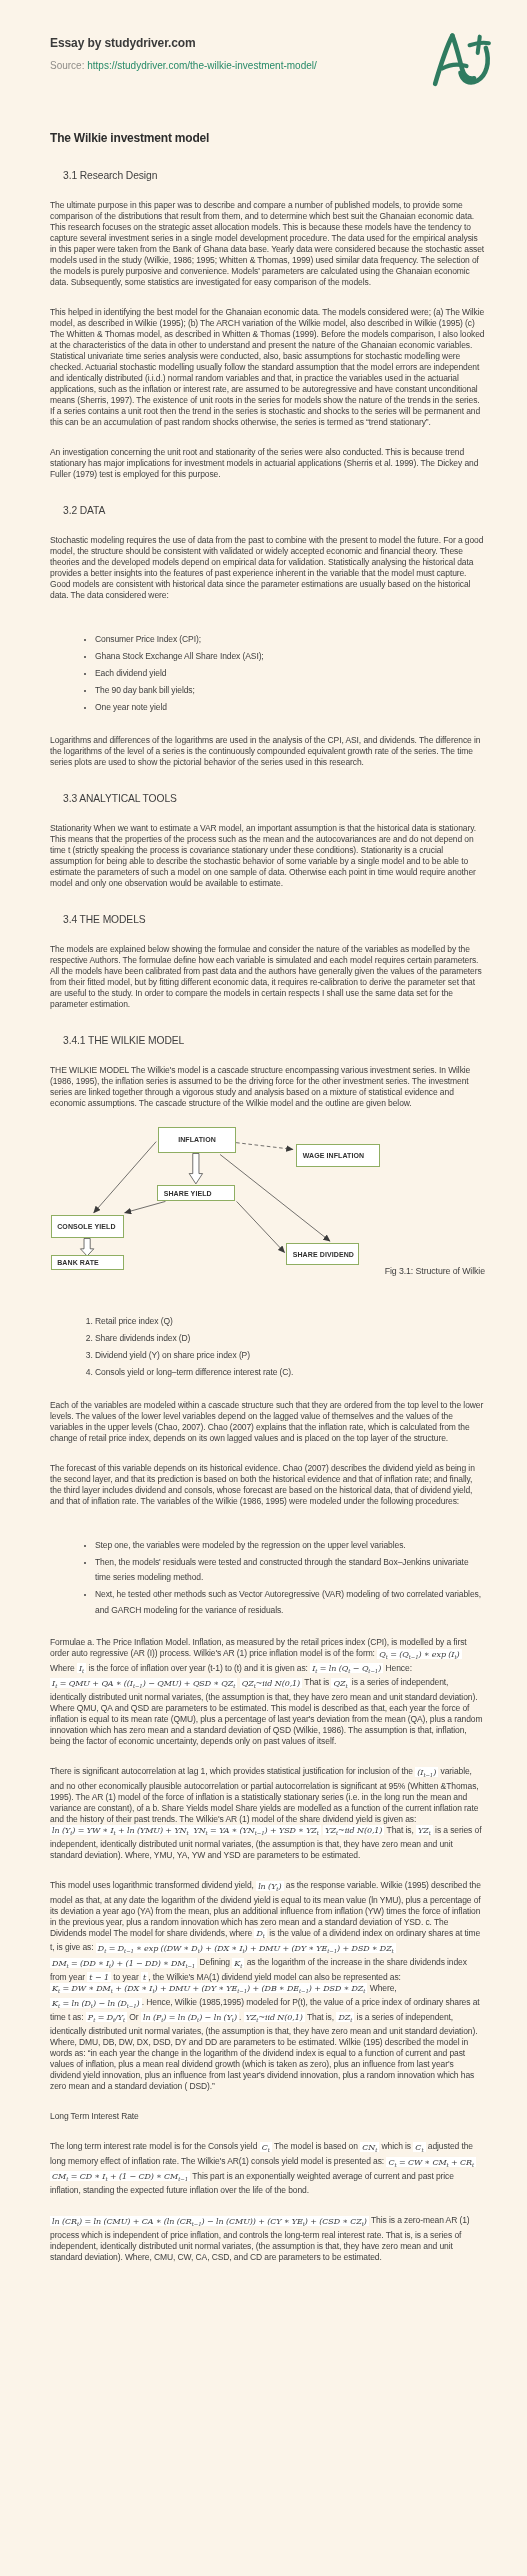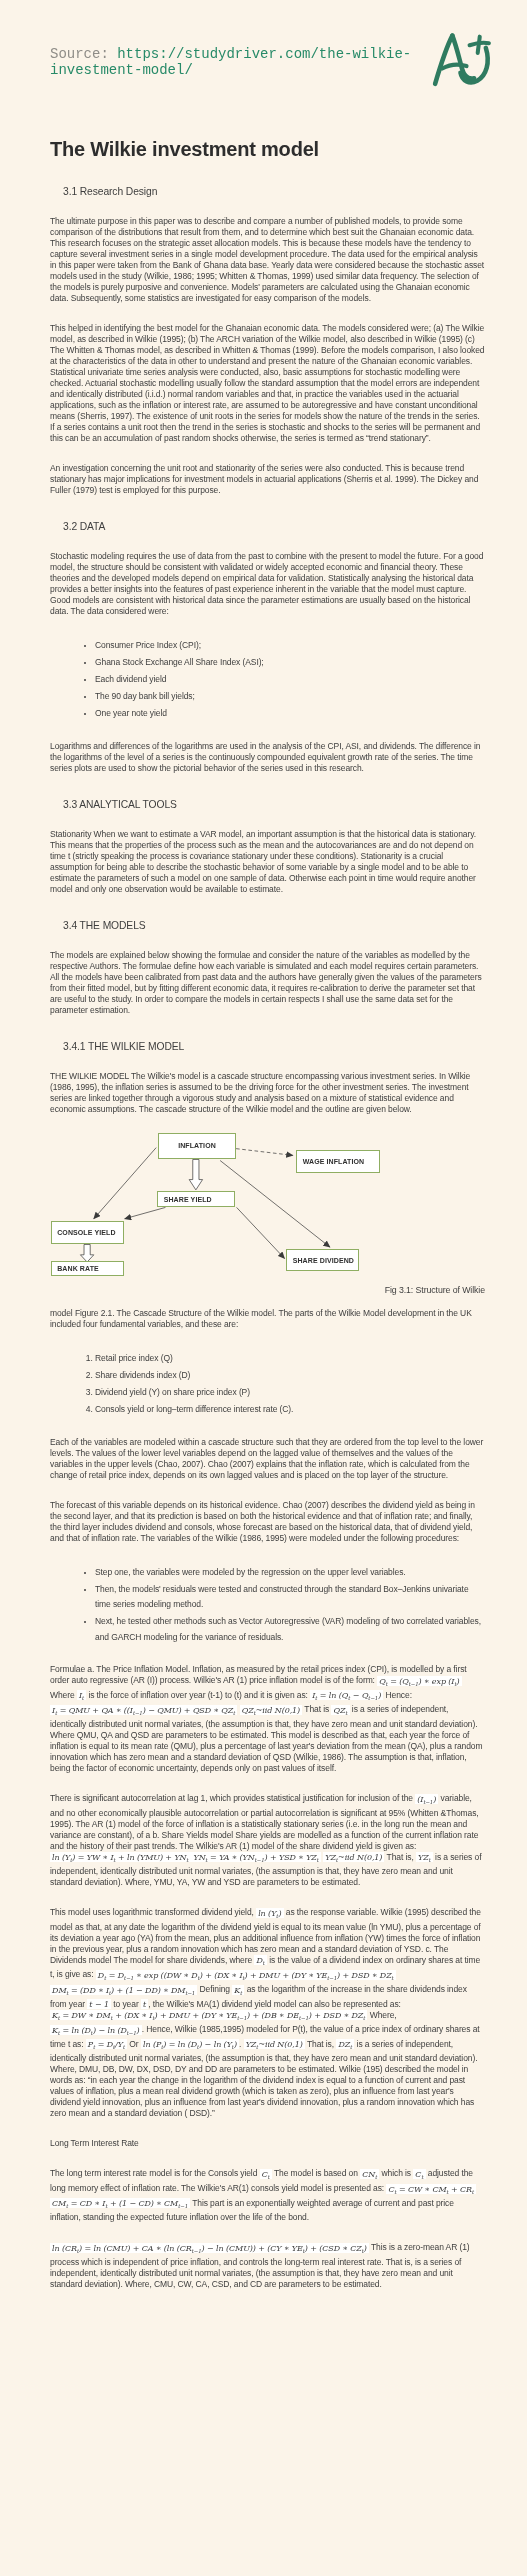--- a/index.html
+++ b/index.html
@@ -1,57 +1,58 @@
 <!DOCTYPE html>
 <html style="font-size:8.2px"><head>
 <meta charset="utf-8">
 <style>
   html,body{margin:0;padding:0;background:#fbf4e9;}
   .page{width:528px;min-height:3412px;position:relative;background:#fbf4e9;
         font-family:"Liberation Sans",sans-serif;color:#3e3e3e;box-sizing:border-box;}
   .content{padding:36px 43px 36px 50px;}
   .brand{font-size:12px;font-weight:700;color:#3a3a3a;letter-spacing:-0.1px;}
-  .source{margin-top:10.3px;font-size:14px;color:#8f8d88;font-family:Liberation Mono, monospace;}
+  .source{margin-top:10.3px;font-size:10px;color:#8f8d88;}
   .source a{color:#278a68;text-decoration:none;}
   .logo{position:absolute;top:31px;right:30px;width:71px;height:61px;}
-  h1{font-size:20px;font-weight:700;color:#2d2d2d;margin:60px 0 0 0;letter-spacing:-0.2px;}
+  h1{font-size:12px;font-weight:700;color:#2d2d2d;margin:60px 0 0 0;letter-spacing:-0.2px;}
   h2{font-size:10.3px;font-weight:400;color:#3e3e3e;margin:25px 0 0 13px;letter-spacing:-0.1px;}
   p{font-size:8.5px;line-height:11px;margin:19px 0 0 0;letter-spacing:-0.1px;}
-  ul,ol{margin:21px 0 0 0;padding-left:45px;}
+  ul,ol{margin:31px 0 0 0;padding-left:45px;}
   li{font-size:8.5px;line-height:15.5px;margin:1.5px 0;letter-spacing:-0.1px;}
   ul li::marker{font-size:6.2px;}
   
   .formula{font-family:"DejaVu Serif",serif;font-style:italic;background:#ffffff;
            padding:0.5px 2.1px;font-size:8px;color:#3a3a3a;white-space:nowrap;}
   .formula sub{font-size:5.4px;font-style:italic;}
   
   .diagram{position:relative;height:157px;margin:17.5px 0 0 0;}
   .diagram svg.arrows{position:absolute;left:0;top:0;}
   .dbox{position:absolute;background:#ffffff;border:0.5px solid #8fae62;box-sizing:border-box;
         font-weight:700;font-size:7px;color:#2f2f2f;display:flex;align-items:center;
         padding-left:5.7px;letter-spacing:0.1px;}
   .dbox.center{justify-content:center;padding-left:0;}
-  .figcap{position:absolute;right:0;top:153px;font-size:8.8px;color:#3e3e3e;letter-spacing:-0.1px;}
+  .figcap{position:absolute;right:0;top:140px;font-size:8.8px;color:#3e3e3e;letter-spacing:-0.1px;}
 </style>
 </head>
 <body>
 
 <div class="page">
   <svg class="logo" viewBox="0 0 140 120">
     <g fill="none" stroke="#2f7b60" stroke-linecap="round" stroke-width="9">
       <path d="M16,104 C26,70 38,32 50,9"></path>
       <path d="M50,9 C58,30 63,52 69,74 C73,88 81,96 93,93"></path>
       <path d="M30,74 C44,66 61,64 78,69" stroke-width="8"></path>
       <path d="M104,11 C103,22 101,33 100,43" stroke-width="8"></path>
       <path d="M84,28 C96,24 110,22 122,24" stroke-width="8"></path>
       <path d="M116,33 C125,62 117,88 99,98 C84,105.5 69,99 66,82" stroke-width="9"></path>
     </g>
   </svg>
 
   <div class="content">
+    <div class="brand">Essay by studydriver.com</div>
     <div class="source">
       <span>Source:</span>
       <a href="#">https://studydriver.com/the-wilkie-investment-model/</a>
     </div>
 
     <h1>The Wilkie investment model</h1>
 
     <div id="article">
         <h2>3.1 Research Design</h2>
         <p>The ultimate purpose in this paper was to describe and compare a number of published models, to provide some comparison of the distributions that result from them, and to determine which best suit the Ghanaian economic data. This research focuses on the strategic asset allocation models. This is because these models have the tendency to capture several investment series in a single model development procedure. The data used for the empirical analysis in this paper were taken from the Bank of Ghana data base. Yearly data were considered because the stochastic asset models used in the study (Wilkie, 1986; 1995; Whitten &amp; Thomas, 1999) used similar data frequency. The selection of the models is purely purposive and convenience. Models' parameters are calculated using the Ghanaian economic data. Subsequently, some statistics are investigated for easy comparison of the models.</p>
@@ -103,21 +104,20 @@
             <span>CONSOLE YIELD</span>
           </div>
     <div class="dbox" style="left:0.5px;top:129px;width:73px;height:14.4px;">
             <span>BANK RATE</span>
           </div>
     <div class="dbox" style="left:236px;top:117px;width:73px;height:22px;">
             <span>SHARE DIVIDEND</span>
           </div>
     <span class="figcap">Fig 3.1: Structure of Wilkie</span>
   </figure>
-        <p>model Figure 2.1. The Cascade Structure of the Wilkie model. The parts of the Wilkie Model development in the UK included four fundamental variables, and these are:</p>
         <ol>
           <li>Retail price index (Q)</li>
           <li>Share dividends index (D)</li>
           <li>Dividend yield (Y) on share price index (P)</li>
           <li>Consols yield or long–term difference interest rate (C).</li>
         </ol>
         <p>Each of the variables are modeled within a cascade structure such that they are ordered from the top level to the lower levels. The values of the lower level variables depend on the lagged value of themselves and the values of the variables in the upper levels (Chao, 2007). Chao (2007) explains that the inflation rate, which is calculated from the change of retail price index, depends on its own lagged values and is placed on the top layer of the structure.</p>
         <p>The forecast of this variable depends on its historical evidence. Chao (2007) describes the dividend yield as being in the second layer, and that its prediction is based on both the historical evidence and that of inflation rate; and finally, the third layer includes dividend and consols, whose forecast are based on the historical data, that of dividend yield, and that of inflation rate. The variables of the Wilkie (1986, 1995) were modeled under the following procedures:</p>
         <ul>
           <li>Step one, the variables were modeled by the regression on the upper level variables.</li>

